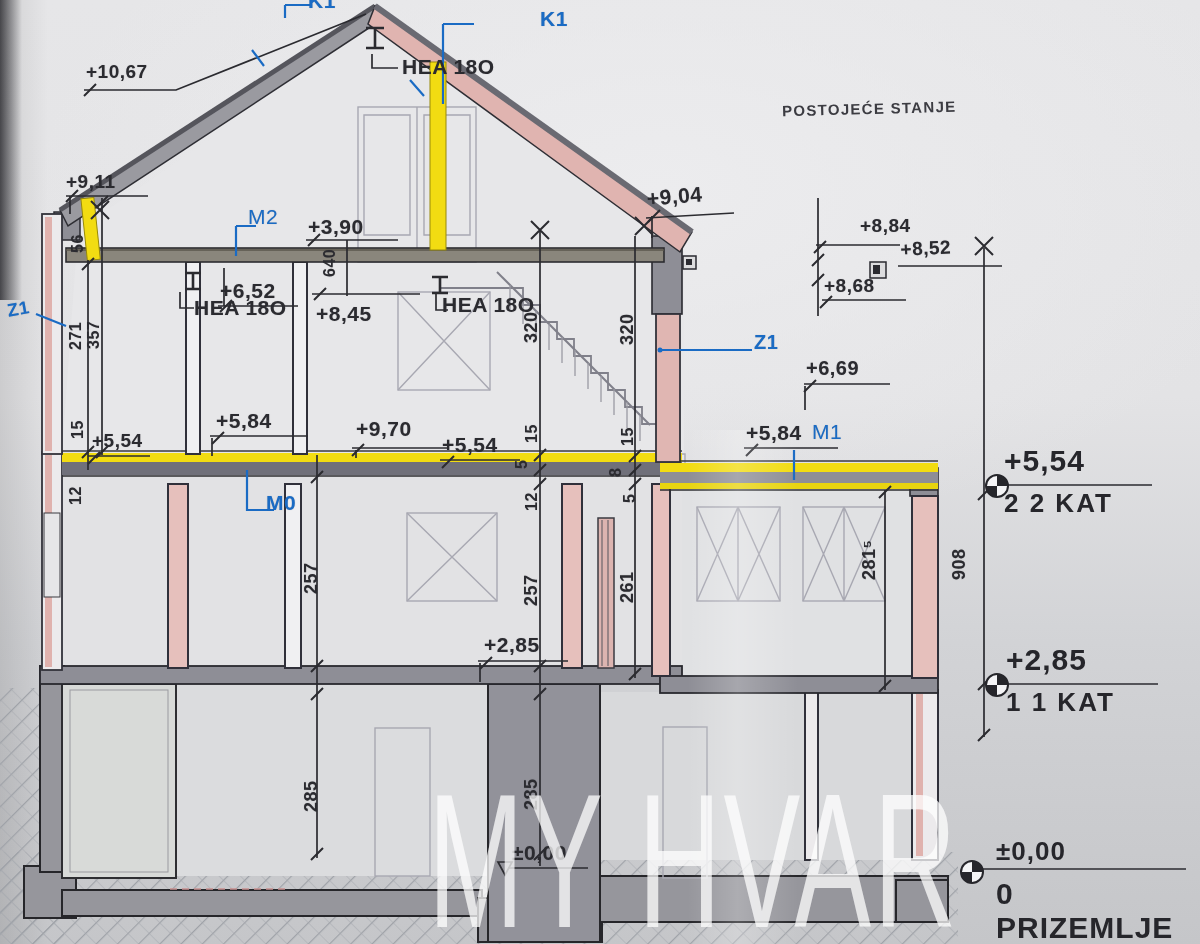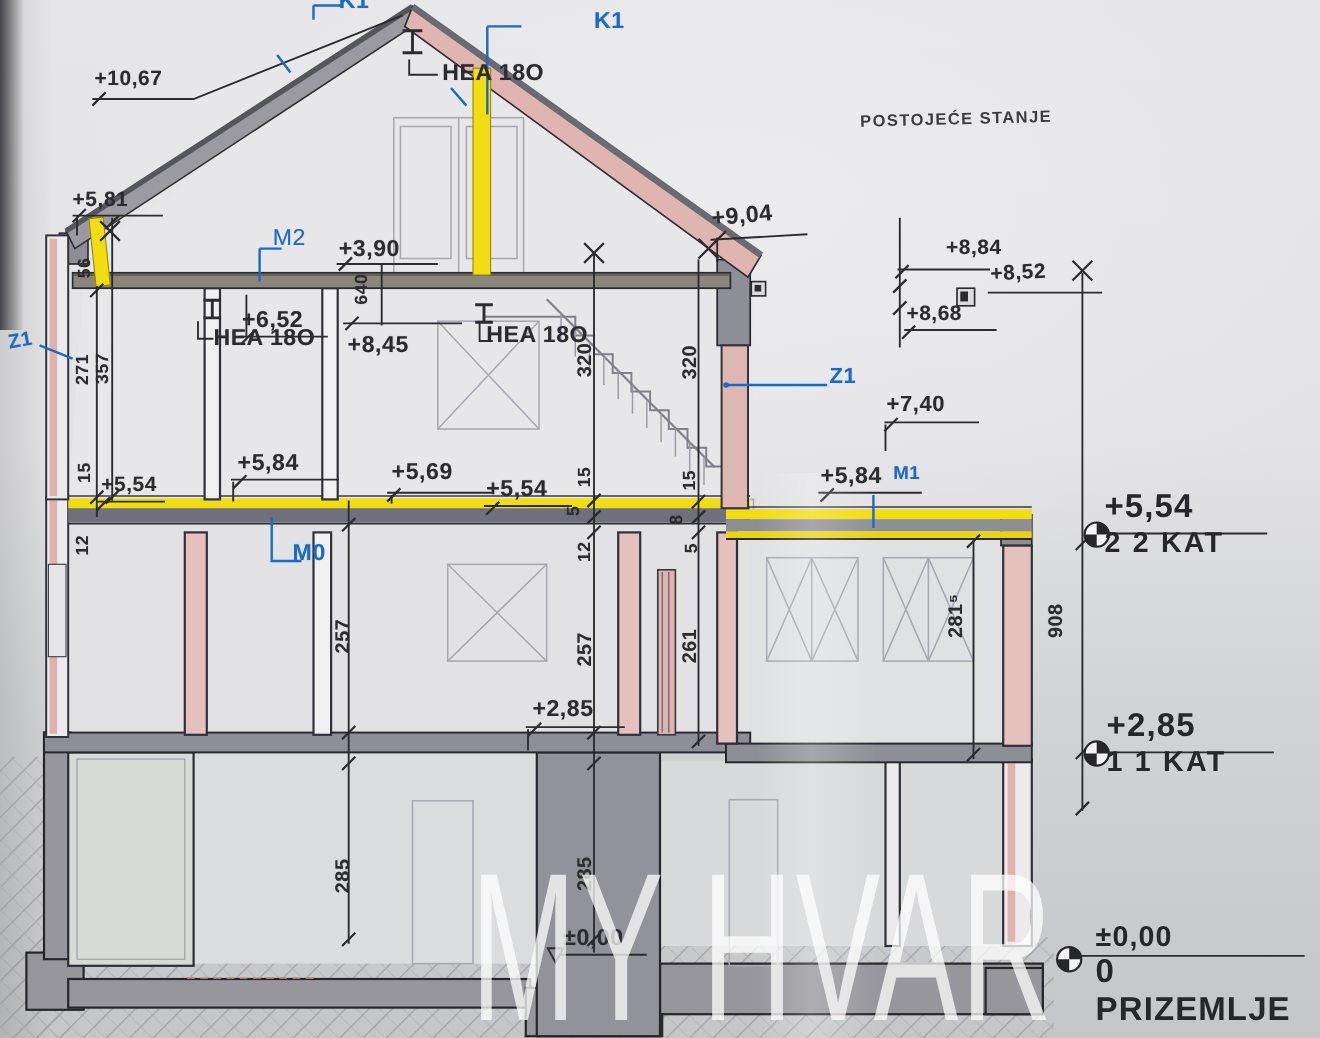--- a/index.html
+++ b/index.html
@@ -21,21 +21,21 @@
   #left-edge-shade{left:0;top:0;width:22px;height:300px;
     background:linear-gradient(90deg,rgba(25,25,30,0.75),rgba(25,25,30,0));}
   #glare-band{left:688px;top:430px;width:110px;height:514px;
     background:linear-gradient(90deg,rgba(255,255,255,0),rgba(255,255,255,0.22) 45%,rgba(255,255,255,0));}
   #title{
     position:absolute;left:782px;top:100px;font-size:15px;font-weight:700;
     letter-spacing:1.3px;color:#3c3c42;transform:rotate(-1.5deg);
   }
   .level-block{position:absolute;color:#26262b;}
   .lv-val{font-size:30px;font-weight:600;letter-spacing:1px;}
-  .lv-name{font-size:26px;font-weight:600;letter-spacing:2px;}
+  .lv-name{font-size:26px;font-weight:600;letter-spacing:2px;margin-top:10px;}
   .level-block.small .lv-val{font-size:26px;}
   .level-block.small .lv-name{font-size:30px;letter-spacing:1px;}
   #watermark{
     position:absolute;left:428px;top:770px;font-size:192px;font-weight:400;
     color:rgba(255,255,255,0.74);letter-spacing:4px;transform:scaleX(0.60);
     transform-origin:left top;white-space:nowrap;line-height:0.95;
   }
 </style>
 </head>
 <body>
@@ -260,21 +260,21 @@
     <div class="lv-val">+2,85</div>
     <div class="lv-name">1 1 KAT</div>
   </div>
   <div class="level-block small" style="left:996px;top:836px">
     <div class="lv-val">±0,00</div>
     <div class="lv-name">0 PRIZEMLJE</div>
   </div>
 
   <div id="ann-layer">
       <div class="ann" style="left: 86px; top: 62px; font-size: 19px; color: rgb(43, 43, 48);">+10,67</div>
-      <div class="ann" style="left: 66px; top: 172px; font-size: 19px; color: rgb(43, 43, 48);">+5,81</div>
+      <div class="ann" style="left: 66px; top: 172px; font-size: 19px; color: rgb(43, 43, 48);">+9,11</div>
       <div class="ann" style="left: 70px; top: 253px; font-size: 16px; color: rgb(43, 43, 48); transform: rotate(-90deg);">56</div>
       <div class="ann" style="left: 308px; top: -10px; font-size: 21px; color: rgb(26, 107, 196); font-weight: 700;">K1</div>
       <div class="ann" style="left: 540px; top: 8px; font-size: 21px; color: rgb(26, 107, 196); font-weight: 700;">K1</div>
       <div class="ann" style="left: 402px; top: 56px; font-size: 21px; color: rgb(43, 43, 48);">HEA 18O</div>
       <div class="ann" style="left: 248px; top: 206px; font-size: 21px; color: rgb(26, 107, 196); font-weight: 400;">M2</div>
       <div class="ann" style="left: 308px; top: 216px; font-size: 21px; color: rgb(43, 43, 48);">+3,90</div>
       <div class="ann" style="left: 322px; top: 277px; font-size: 16px; color: rgb(43, 43, 48); transform: rotate(-90deg);">640</div>
       <div class="ann" style="left: 316px; top: 268px; font-size: 21px; color: rgb(43, 43, 48); margin-top: 35px;">+8,45</div>
       <div class="ann" style="left: 220px; top: 280px; font-size: 21px; color: rgb(43, 43, 48);">+6,52</div>
       <div class="ann" style="left: 194px; top: 297px; font-size: 21px; color: rgb(43, 43, 48);">HEA 18O</div>
@@ -282,27 +282,27 @@
       <div class="ann" style="left: 646px; top: 188px; font-size: 21px; color: rgb(43, 43, 48); transform: rotate(-5deg);">+9,04</div>
       <div class="ann" style="left: 860px; top: 216px; font-size: 19px; color: rgb(43, 43, 48);">+8,84</div>
       <div class="ann" style="left: 900px; top: 240px; font-size: 19px; color: rgb(43, 43, 48); transform: rotate(-3deg);">+8,52</div>
       <div class="ann" style="left: 824px; top: 276px; font-size: 19px; color: rgb(43, 43, 48); text-align: right;">+8,68</div>
       <div class="ann" style="left: 6px; top: 302px; font-size: 18px; color: rgb(26, 107, 196); transform: rotate(-10deg); font-weight: 700;">Z1</div>
       <div class="ann" style="left: 754px; top: 332px; font-size: 20px; color: rgb(26, 107, 196); font-weight: 700;">Z1</div>
       <div class="ann" style="left: 68px; top: 350px; font-size: 16px; color: rgb(43, 43, 48); transform: rotate(-90deg);">271</div>
       <div class="ann" style="left: 86px; top: 349px; font-size: 16px; color: rgb(43, 43, 48); transform: rotate(-90deg);">357</div>
       <div class="ann" style="left: 522px; top: 343px; font-size: 18px; color: rgb(43, 43, 48); transform: rotate(-90deg);">320</div>
       <div class="ann" style="left: 618px; top: 345px; font-size: 18px; color: rgb(43, 43, 48); transform: rotate(-90deg);">320</div>
-      <div class="ann" style="left: 806px; top: 358px; font-size: 20px; color: rgb(43, 43, 48);">+7,40</div>
+      <div class="ann" style="left: 806px; top: 358px; font-size: 20px; color: rgb(43, 43, 48);">+6,69</div>
       <div class="ann" style="left: 216px; top: 410px; font-size: 21px; color: rgb(43, 43, 48);">+5,84</div>
-      <div class="ann" style="left: 356px; top: 418px; font-size: 21px; color: rgb(43, 43, 48);">+5,69</div>
+      <div class="ann" style="left: 356px; top: 418px; font-size: 21px; color: rgb(43, 43, 48);">+9,70</div>
       <div class="ann" style="left: 442px; top: 434px; font-size: 21px; color: rgb(43, 43, 48);">+5,54</div>
       <div class="ann" style="left: 92px; top: 431px; font-size: 19px; color: rgb(43, 43, 48);">+5,54</div>
       <div class="ann" style="left: 746px; top: 422px; font-size: 21px; color: rgb(43, 43, 48);">+5,84</div>
-      <div class="ann" style="left: 812px; top: 421px; font-size: 17px; color: rgb(26, 107, 196); font-weight: 700;">M1</div>
+      <div class="ann" style="left: 812px; top: 421px; font-size: 21px; color: rgb(26, 107, 196); font-weight: 400;">M1</div>
       <div class="ann" style="left: 70px; top: 439px; font-size: 16px; color: rgb(43, 43, 48); transform: rotate(-90deg);">15</div>
       <div class="ann" style="left: 524px; top: 443px; font-size: 16px; color: rgb(43, 43, 48); transform: rotate(-90deg);">15</div>
       <div class="ann" style="left: 620px; top: 446px; font-size: 16px; color: rgb(43, 43, 48); transform: rotate(-90deg);">15</div>
       <div class="ann" style="left: 514px; top: 469px; font-size: 16px; color: rgb(43, 43, 48); transform: rotate(-90deg);">5</div>
       <div class="ann" style="left: 608px; top: 477px; font-size: 16px; color: rgb(43, 43, 48); transform: rotate(-90deg);">8</div>
       <div class="ann" style="left: 68px; top: 505px; font-size: 16px; color: rgb(43, 43, 48); transform: rotate(-90deg);">12</div>
       <div class="ann" style="left: 524px; top: 511px; font-size: 16px; color: rgb(43, 43, 48); transform: rotate(-90deg);">12</div>
       <div class="ann" style="left: 622px; top: 503px; font-size: 16px; color: rgb(43, 43, 48); transform: rotate(-90deg);">5</div>
       <div class="ann" style="left: 266px; top: 492px; font-size: 21px; color: rgb(26, 107, 196); font-weight: 700;">M0</div>
       <div class="ann" style="left: 302px; top: 594px; font-size: 18px; color: rgb(43, 43, 48); transform: rotate(-90deg);">257</div>

